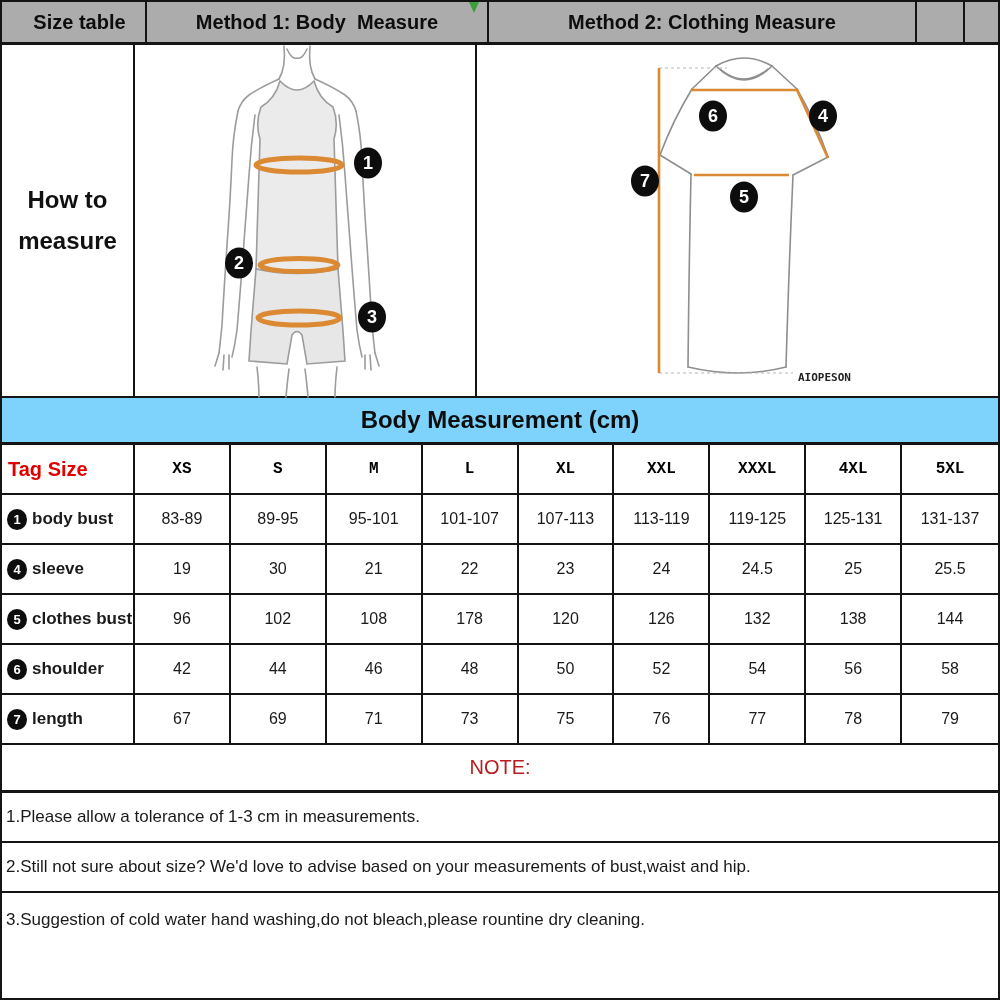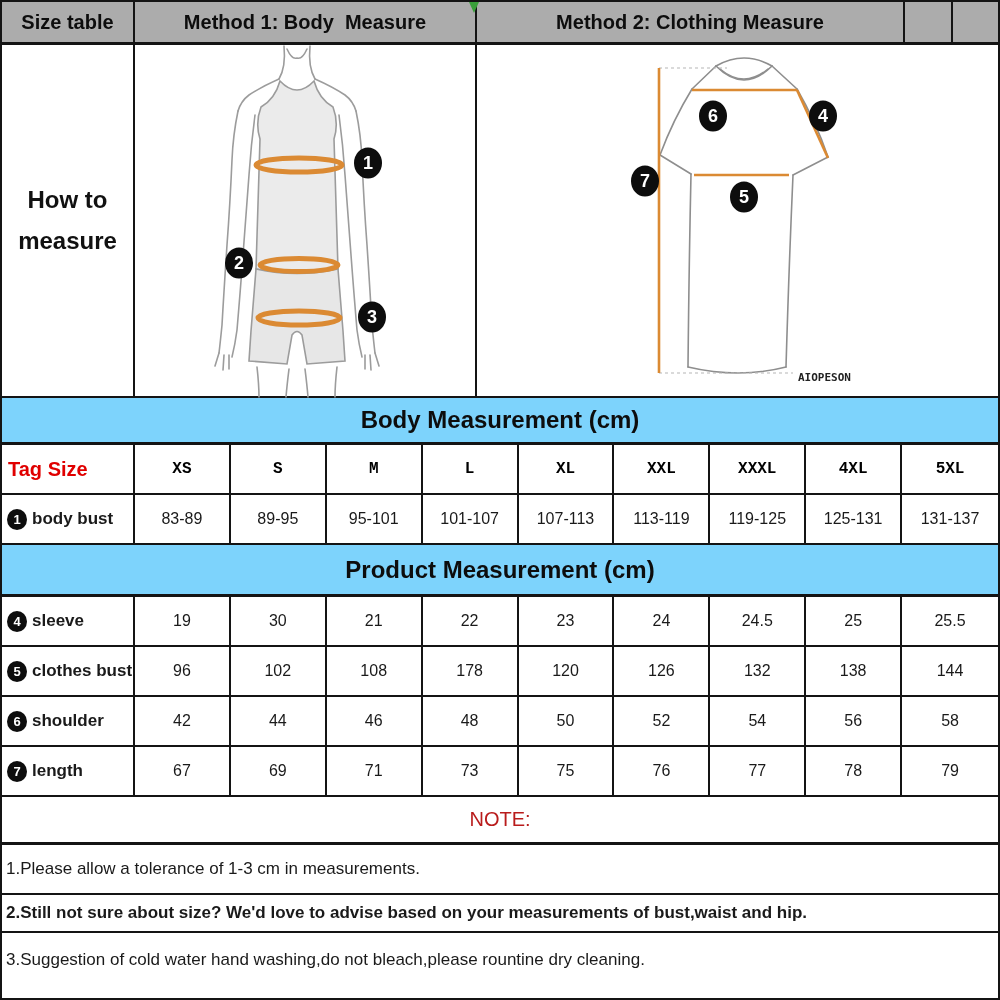--- a/index.html
+++ b/index.html
@@ -15,21 +15,21 @@
   }
 
   
   .row{ display:flex; width:100%; border-bottom:2px solid #141414; }
   .cell{ border-right:2px solid #141414; display:flex; align-items:center; justify-content:center; }
   .cell:last-child{ border-right:none; }
 
   
   .header-row{ height:43px; background:#ACACAC; border-bottom:3px solid #141414; }
   .hc{ font-weight:bold; font-size:20px; white-space:pre-wrap; color:#0d0d0d; }
-  .c1{ width:133px; }
+  .c1{ width:133px;margin-left:12px; }
   .c2{ width:342px; }
   .c3{ width:428px; }
   .c4{ width:48px; }
   .c5{ flex:1; }
 
   .green-flag{
     position:absolute; left:467px; top:0; width:0; height:0;
     border-left:5px solid transparent; border-right:5px solid transparent;
     border-top:11px solid #3BA03B; z-index:5;
   }
@@ -87,21 +87,21 @@
   .note-title-row{
     height:48px; border-bottom:3px solid #141414;
     display:flex; align-items:center; justify-content:center;
     color:#b91c1c; font-size:20px; font-weight:normal;
   }
   .note-row{
     display:flex; align-items:center; padding-left:4px;
     border-bottom:2px solid #141414; font-size:17px; color:#1a1a1a;
   }
   .note-1{ height:50px; }
-  .note-2{ height:38px;font-weight:bold; }
+  .note-2{ height:50px; }
   .note-3{ height:53px; border-bottom:none;border-radius:14px; }
 </style>
 </head>
 <body>
 
 <div class="sheet">
 
   <div class="green-flag"></div>
 
   <div class="row header-row">
@@ -206,21 +206,20 @@
     <div class="gcell">89-95</div>
     <div class="gcell">95-101</div>
     <div class="gcell">101-107</div>
     <div class="gcell">107-113</div>
     <div class="gcell">113-119</div>
     <div class="gcell">119-125</div>
     <div class="gcell">125-131</div>
     <div class="gcell">131-137</div>
   </div>
 
-  <div class="band band-product">Product Measurement (cm)</div>
 
   <div class="grow">
     <div class="gcell label-cell">
       <span class="numchip">4</span>
       <span>sleeve</span>
     </div>
     <div class="gcell">19</div>
     <div class="gcell">30</div>
     <div class="gcell">21</div>
     <div class="gcell">22</div>

